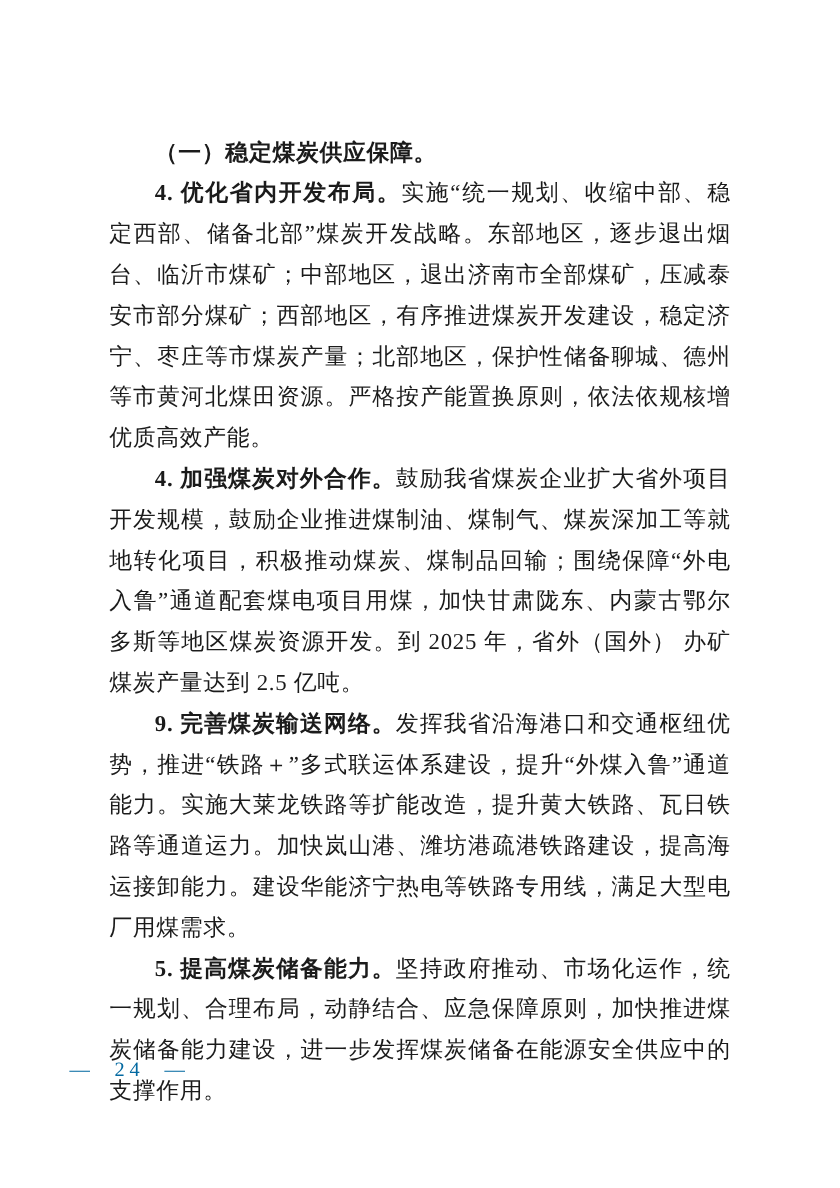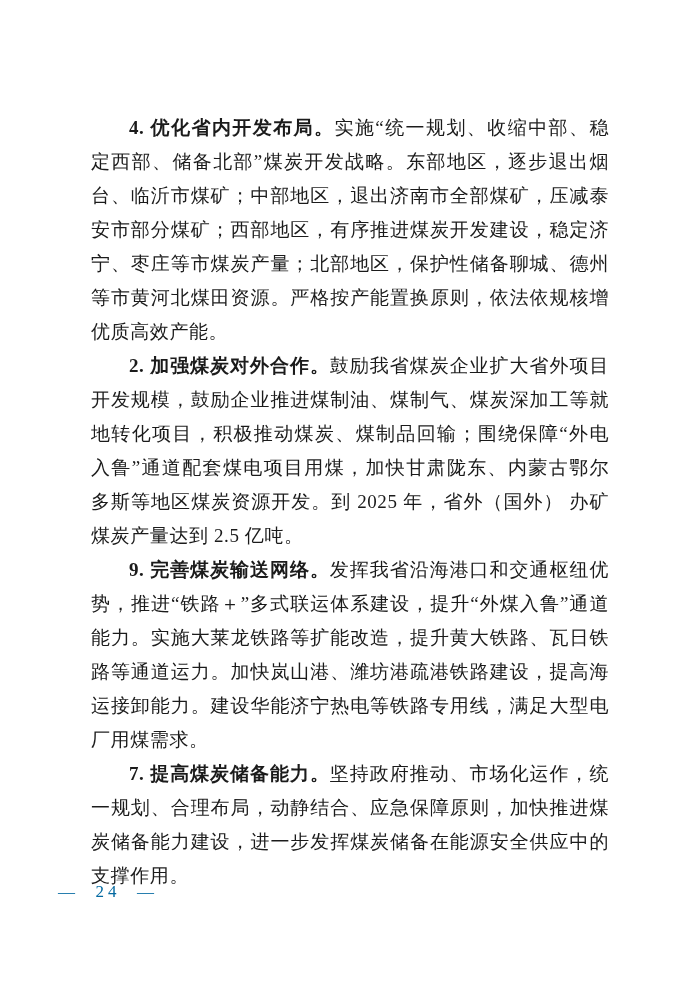--- a/index.html
+++ b/index.html
@@ -51,25 +51,26 @@
     white-space: pre;
   }
 </style>
 </head>
 <body>
 
 <div class="page">
   <div class="content">
 
 
+    <p class="section-heading">（一）稳定煤炭供应保障。</p>
 
     <p class="para"><span class="lead">4. 优化省内开发布局。</span><span>实施“统一规划、收缩中部、稳定西部、储备北部”煤炭开发战略。东部地区，逐步退出烟台、临沂市煤矿；中部地区，退出济南市全部煤矿，压减泰安市部分煤矿；西部地区，有序推进煤炭开发建设，稳定济宁、枣庄等市煤炭产量；北部地区，保护性储备聊城、德州等市黄河北煤田资源。严格按产能置换原则，依法依规核增优质高效产能。</span></p>
 
-    <p class="para"><span class="lead">2. 加强煤炭对外合作。</span><span>鼓励我省煤炭企业扩大省外项目开发规模，鼓励企业推进煤制油、煤制气、煤炭深加工等就地转化项目，积极推动煤炭、煤制品回输；围绕保障“外电入鲁”通道配套煤电项目用煤，加快甘肃陇东、内蒙古鄂尔多斯等地区煤炭资源开发。到 2025 年，省外（国外） 办矿煤炭产量达到 2.5 亿吨。</span></p>
+    <p class="para"><span class="lead">4. 加强煤炭对外合作。</span><span>鼓励我省煤炭企业扩大省外项目开发规模，鼓励企业推进煤制油、煤制气、煤炭深加工等就地转化项目，积极推动煤炭、煤制品回输；围绕保障“外电入鲁”通道配套煤电项目用煤，加快甘肃陇东、内蒙古鄂尔多斯等地区煤炭资源开发。到 2025 年，省外（国外） 办矿煤炭产量达到 2.5 亿吨。</span></p>
 
     <p class="para"><span class="lead">9. 完善煤炭输送网络。</span><span>发挥我省沿海港口和交通枢纽优势，推进“铁路＋”多式联运体系建设，提升“外煤入鲁”通道能力。实施大莱龙铁路等扩能改造，提升黄大铁路、瓦日铁路等通道运力。加快岚山港、潍坊港疏港铁路建设，提高海运接卸能力。建设华能济宁热电等铁路专用线，满足大型电厂用煤需求。</span></p>
 
-    <p class="para"><span class="lead">7. 提高煤炭储备能力。</span><span>坚持政府推动、市场化运作，统一规划、合理布局，动静结合、应急保障原则，加快推进煤炭储备能力建设，进一步发挥煤炭储备在能源安全供应中的支撑作用。</span></p>
+    <p class="para"><span class="lead">5. 提高煤炭储备能力。</span><span>坚持政府推动、市场化运作，统一规划、合理布局，动静结合、应急保障原则，加快推进煤炭储备能力建设，进一步发挥煤炭储备在能源安全供应中的支撑作用。</span></p>
 
   </div>
 
   <div class="page-number">—  24  —</div>
 </div>
 
 </body></html>

